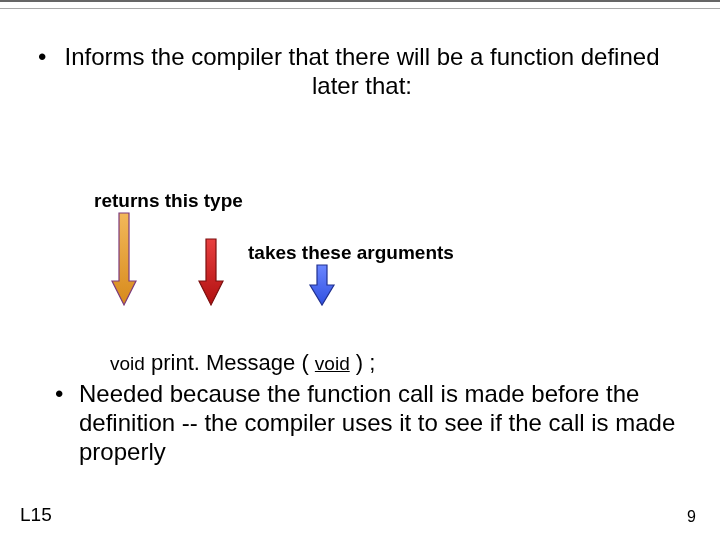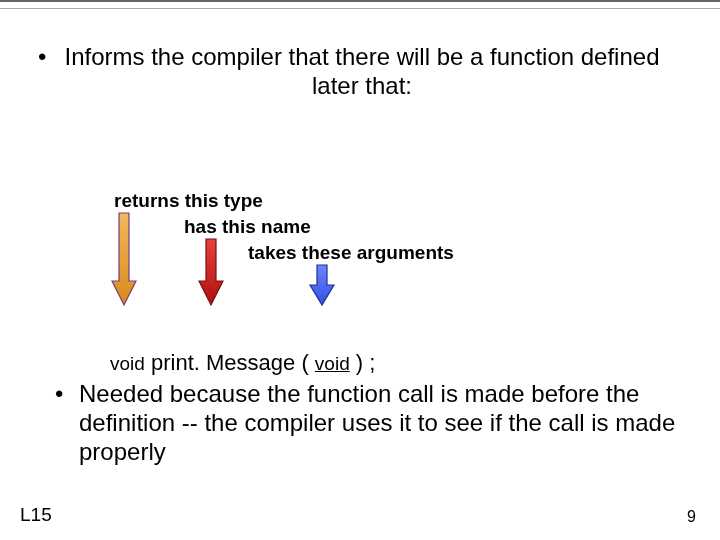--- a/index.html
+++ b/index.html
@@ -85,22 +85,21 @@
 <body>
 
 <div class="slide">
 
   <div class="hr-double"></div>
 
   <div class="bullet" style="top:34px; width:600px;text-align:center;">
     <span>Informs the compiler that there will be a function defined later that:</span>
   </div>
 
-  <div class="sub-label" style="left:114px; top:190px;">returns this type</div>
-  <div class="sub-label" style="left:184px; top:216px;">has this name</div>
+  <div class="sub-label" style="left:94px; top:190px;">returns this type</div>
   <div class="sub-label" style="left:248px; top:242px;">takes these arguments</div>
 
   <svg class="arrow" style="left:112px; top:213px;" width="24" height="92">
     <defs>
       <linearGradient id="og" x1="0" y1="0" x2="0" y2="1">
         <stop offset="0" stop-color="#f2b85a"></stop>
         <stop offset="1" stop-color="#d78a1c"></stop>
       </linearGradient>
     </defs>
     <path d="M7 0 H17 V68 H24 L12 92 L0 68 H7 Z" fill="url(#og)" stroke="#7c3a7c" stroke-width="1.2"></path>

